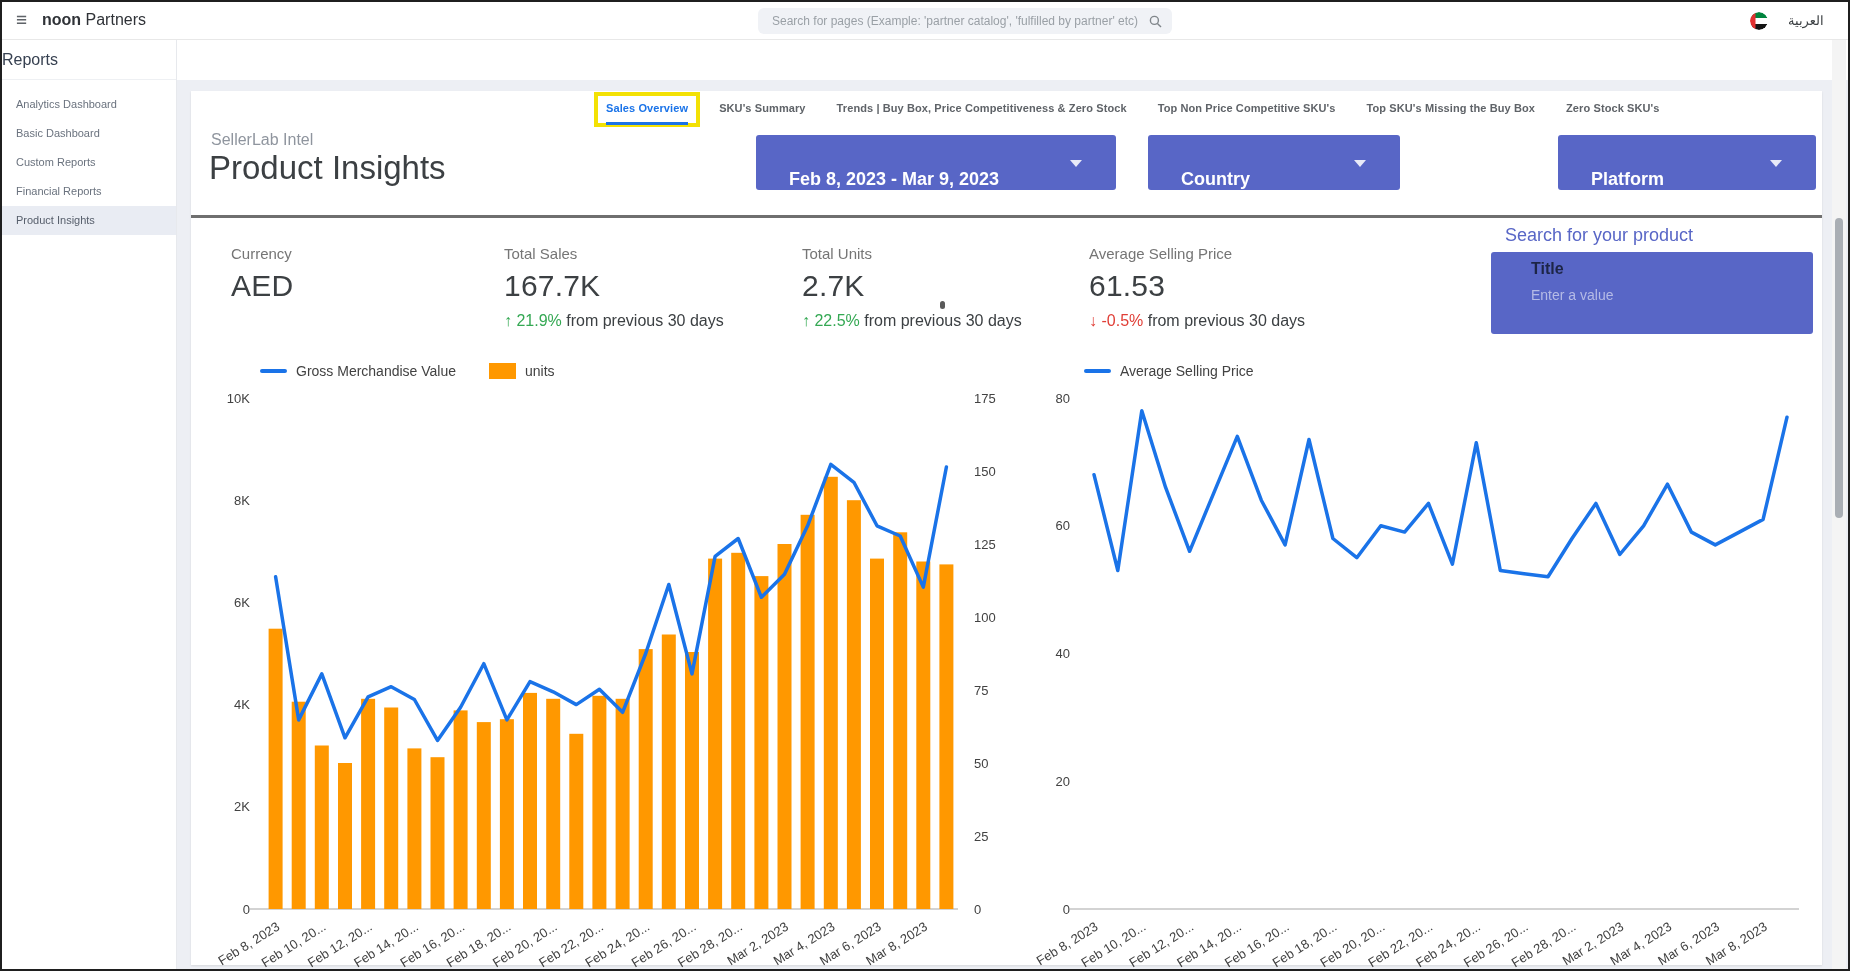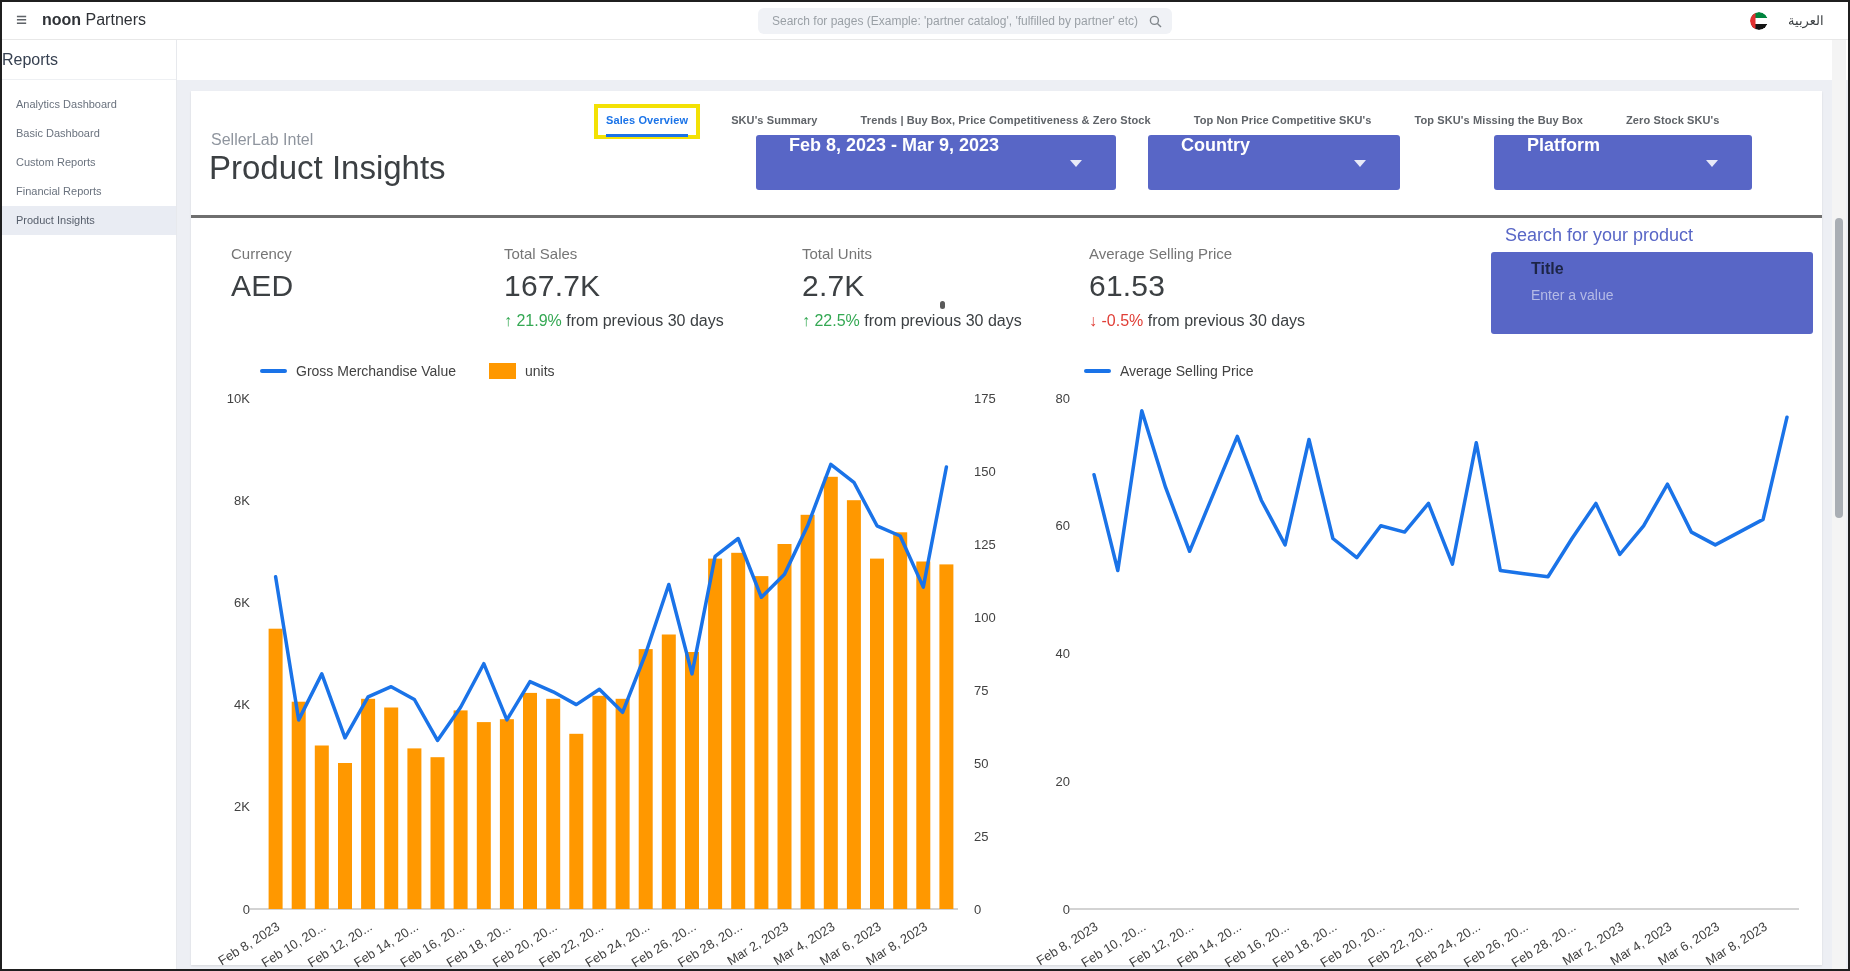--- a/index.html
+++ b/index.html
@@ -24,36 +24,36 @@
   .sidebar-header { height:40px; line-height:40px; font-size:16px; color:#374151; border-bottom:1px solid #eef0f3; }
   .side-item { height:29px; line-height:29px; padding-left:14px; font-size:11px; color:#6a727e; cursor:pointer; white-space:nowrap; }
   .side-item.active { background:#e9ecf3; color:#565e6b; }
   .side-list { margin-top:10px; }
 
   
   .content-bg { position:absolute; left:175px; top:78px; width:1675px; height:893px; background:#edeff4; }
   .card { position:absolute; left:189px; top:89px; width:1631px; height:874px; background:#fff; box-shadow:0 1px 2px rgba(0,0,0,.10); }
 
   
-  .tabs { position:absolute; left:604px; top:100px; display:flex; gap:43px; align-items:flex-start; z-index:5;margin-top:12px; }
+  .tabs { position:absolute; left:604px; top:100px; display:flex; gap:31px; align-items:flex-start; z-index:5; }
   .tab { position:relative; font-size:11px; font-weight:700; color:#5f6368; letter-spacing:.1px; padding-bottom:11px; cursor:pointer; white-space:nowrap; }
   .tab.active { color:#1a73e8; }
   .tab.active::after { content:""; position:absolute; left:0; right:0; bottom:0; height:3px; background:#1a73e8; }
   .tab.highlighted::before { content:""; position:absolute; left:-12px; right:-12px; top:-10px; bottom:-2px; border:4px solid #f3e104; }
 
   
   .subtitle { position:absolute; left:209px; top:129px; font-size:16px; color:#8f959e; }
   .page-title { position:absolute; left:207px; top:147px; font-size:33px; font-weight:400; color:#3c4043; }
 
-  .dd { position:absolute; top:133px; height:55px; background:#5866c6; border-radius:3px; display:flex; align-items:flex-start; cursor:pointer; color:#fff; }
+  .dd { position:absolute; top:133px; height:55px; background:#5866c6; border-radius:3px; display:flex; align-items:flex-end; cursor:pointer; color:#fff; }
   .dd-label { margin-left:33px; font-size:18px; font-weight:700; }
   .caret { position:absolute; right:34px; top:25px; width:0; height:0; border-left:6px solid transparent; border-right:6px solid transparent; border-top:7px solid #e8eaf8; }
   .dd-date { left:754px; width:360px; }
   .dd-country { left:1146px; width:252px; }
-  .dd-platform { left:1492px; width:258px; }
+  .dd-platform { left:1556px; width:258px; }
 
   .divider { position:absolute; left:189px; top:213px; width:1631px; height:3px; background:#6f6f6f; }
 
   
   .metric { position:absolute; top:243px; }
   .metric .m-label { font-size:15px; color:#757575; }
   .metric .m-value { font-size:30px; color:#3c4043; margin-top:7px; letter-spacing:.2px; }
   .metric .m-delta { font-size:16px; color:#3c4043; margin-top:9px; }
   .m-arrow { font-weight:700; }
   .up .m-arrow, .up .m-pct { color:#34a853; }

